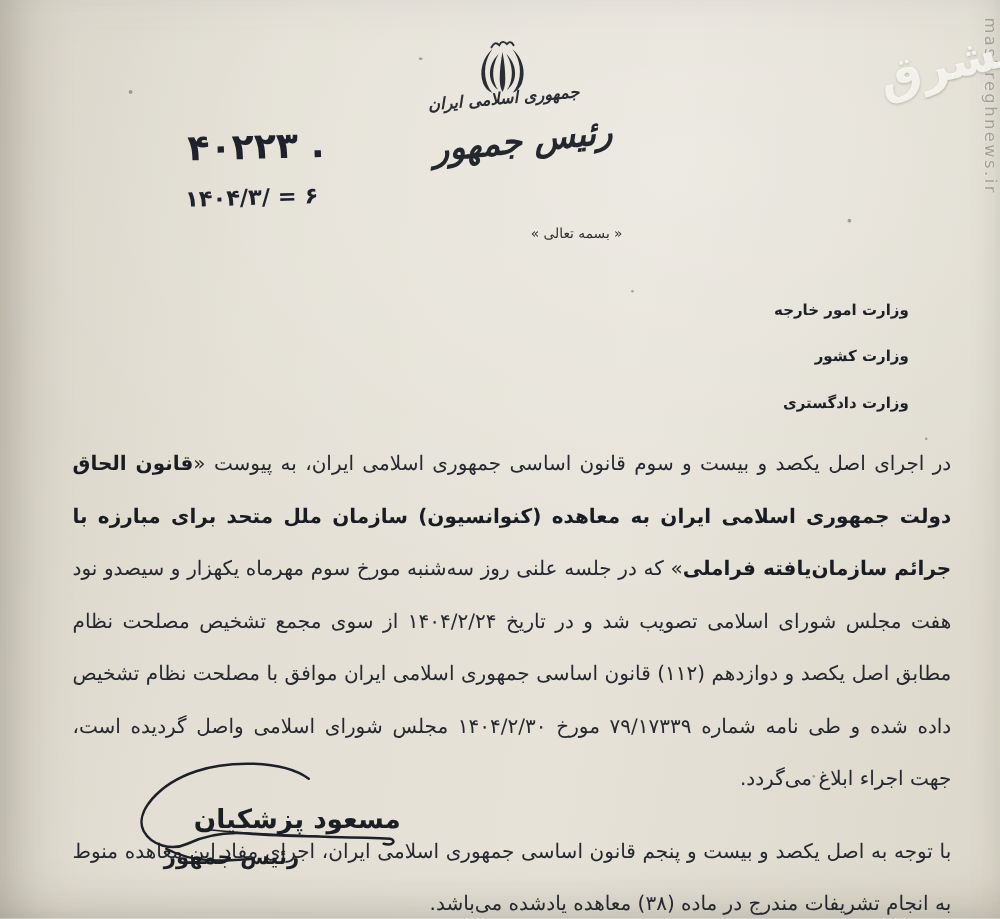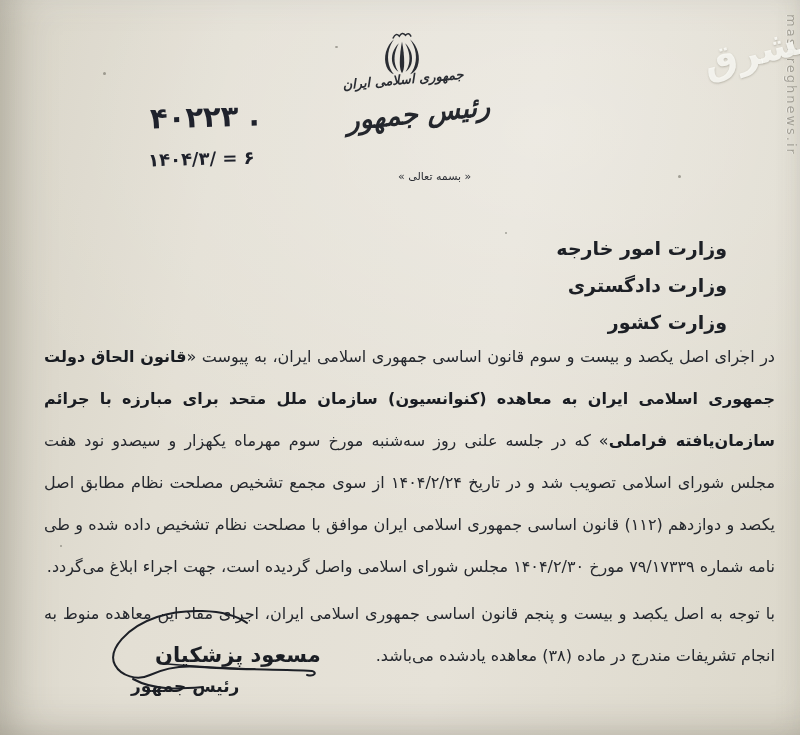--- a/index.html
+++ b/index.html
@@ -38,34 +38,34 @@
     position:absolute;top:72px;left:338px;width:130px;text-align:center;
     font-size:13px;font-weight:bold;font-style:italic;transform:rotate(-5deg);
     color:#2a2d33;white-space:nowrap;
   }
   .office{
     position:absolute;top:97px;left:360px;width:130px;text-align:center;
     font-size:27px;font-weight:bold;font-style:italic;transform:rotate(-6deg);
     color:#24272d;white-space:nowrap;letter-spacing:-1px;
   }
   .bismillah{
-    position:absolute;top:170px;left:398px;width:100px;text-align:left;
+    position:absolute;top:180px;left:398px;width:100px;text-align:right;
     font-size:11px;color:#2b2e34;white-space:nowrap;
   }
   
   .hand{color:#1f222c;direction:ltr;transform:rotate(-1.5deg);white-space:nowrap;}
   .hand-number{position:absolute;top:100px;left:150px;font-size:29px;font-weight:600;letter-spacing:6px;}
   .hand-date{position:absolute;top:148px;left:148px;font-size:18px;font-weight:600;letter-spacing:2px;}
   
   .recipients{position:absolute;top:230px;right:73px;text-align:right;}
-  .recipient{font-size:19px;font-weight:bold;line-height:37px;color:#1d2026;}
+  .recipient{font-size:12px;font-weight:bold;line-height:37px;color:#1d2026;}
   
   .body{position:absolute;top:334px;right:23px;left:42px;}
   .body p{
-    margin:2px;font-size:16px;line-height:42px;text-align:justify;
+    margin:16px;font-size:16px;line-height:42px;text-align:justify;
     color:#25282e;
   }
   .body p.p2{margin-top:5px;}
   .body b{color:#191c22;}
   
   .signature{position:absolute;top:605px;left:105px;width:220px;height:95px;}
   .signature svg{position:absolute;top:0;left:0;}
   .sig-name{position:absolute;top:38px;left:50px;font-size:21px;font-weight:bold;color:#1b1e24;white-space:nowrap;}
   .sig-title{position:absolute;top:71px;left:26px;font-size:17px;font-weight:bold;color:#1b1e24;white-space:nowrap;}
   
@@ -93,22 +93,22 @@
   </div>
   <div class="country">جمهوری اسلامی ایران</div>
   <div class="office">رئیس جمهور</div>
   <div class="bismillah">« بسمه تعالی »</div>
 
   <div class="hand hand-number">۴۰۲۲۳ .</div>
   <div class="hand hand-date">۱۴۰۴/۳/ = ۶</div>
 
   <div class="recipients">
     <div class="recipient">وزارت امور خارجه</div>
+    <div class="recipient">وزارت کشور</div>
     <div class="recipient">وزارت دادگستری</div>
-    <div class="recipient">وزارت کشور</div>
   </div>
 
   <div class="body">
     <p class="p1"><span>در اجرای اصل یکصد و بیست و سوم قانون اساسی جمهوری اسلامی ایران، به پیوست «</span><b>قانون الحاق دولت جمهوری اسلامی ایران به معاهده (کنوانسیون) سازمان ملل متحد برای مبارزه با جرائم سازمان‌یافته فراملی</b><span>» که در جلسه علنی روز سه‌شنبه مورخ سوم مهرماه یکهزار و سیصدو نود هفت مجلس شورای اسلامی تصویب شد و در تاریخ ۱۴۰۴/۲/۲۴ از سوی مجمع تشخیص مصلحت نظام مطابق اصل یکصد و دوازدهم (۱۱۲) قانون اساسی جمهوری اسلامی ایران موافق با مصلحت نظام تشخیص داده شده و طی نامه شماره ۷۹/۱۷۳۳۹ مورخ ۱۴۰۴/۲/۳۰ مجلس شورای اسلامی واصل گردیده است، جهت اجراء ابلاغ می‌گردد.</span></p>
     <p class="p2">با توجه به اصل یکصد و بیست و پنجم قانون اساسی جمهوری اسلامی ایران، اجرای مفاد این معاهده منوط به انجام تشریفات مندرج در ماده (۳۸) معاهده یادشده می‌باشد.</p>
   </div>
 
   <div class="signature">
     <svg width="220" height="95" viewBox="0 0 220 95">
       <path d="M142,18 C120,2 75,4 52,12 C22,22 2,45 10,60 C16,71 32,76 45,70 C60,63 75,60 95,62 C130,65 175,64 207,66 C212,67 210,72 202,70" fill="none" stroke="#1d2027" stroke-width="2" stroke-linecap="round"></path>

